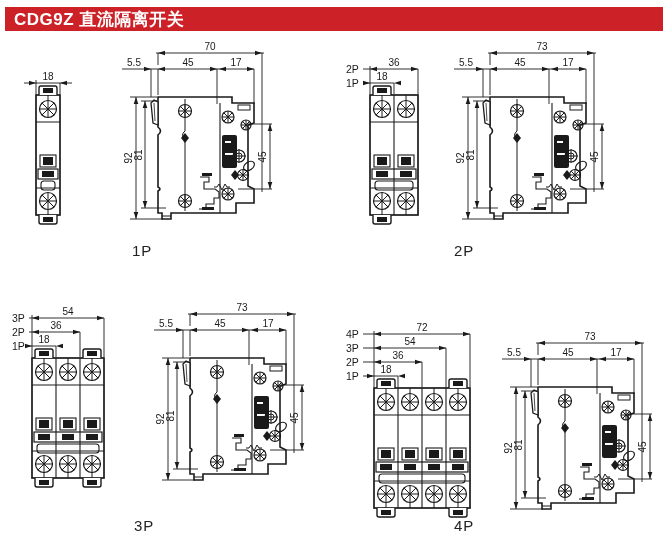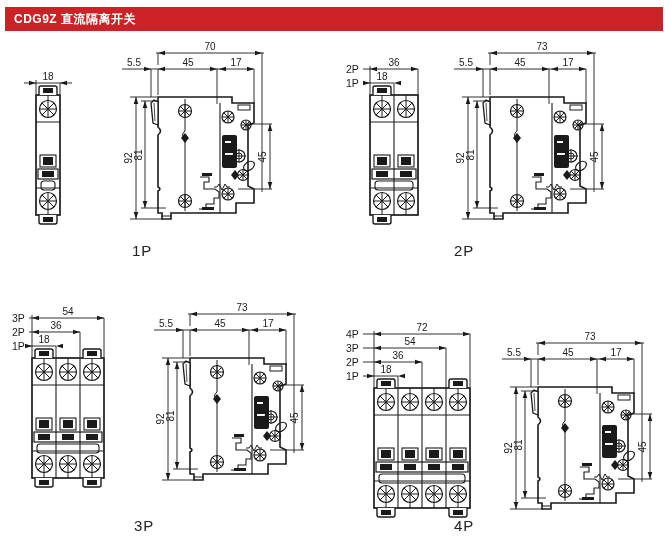--- a/index.html
+++ b/index.html
@@ -1,19 +1,19 @@
 <!DOCTYPE html>
 <html><head>
 <meta charset="utf-8">
 <style>
   html,body{margin:0;padding:0;background:#fff;}
   .page{position:relative;width:668px;height:550px;background:#fff;overflow:hidden;
         font-family:"Liberation Sans",sans-serif;color:#1a1a1a;}
   .header{position:absolute;left:5px;top:7px;width:658px;height:24px;display:flex;align-items:center;}
-  .header .title{font-size:12px;font-weight:bold;padding-left:9px;letter-spacing:.5px;}
+  .header .title{font-size:17px;font-weight:bold;padding-left:9px;letter-spacing:.5px;}
   .fig{position:absolute;}
   .fig svg{display:block;}
   .fig-label{position:absolute;font-size:15px;color:#222;letter-spacing:1px;}
 </style>
 </head>
 <body>
 
 <div class="page">
 
   <div class="header" id="hdr" style="background: rgb(203, 33, 39);">

